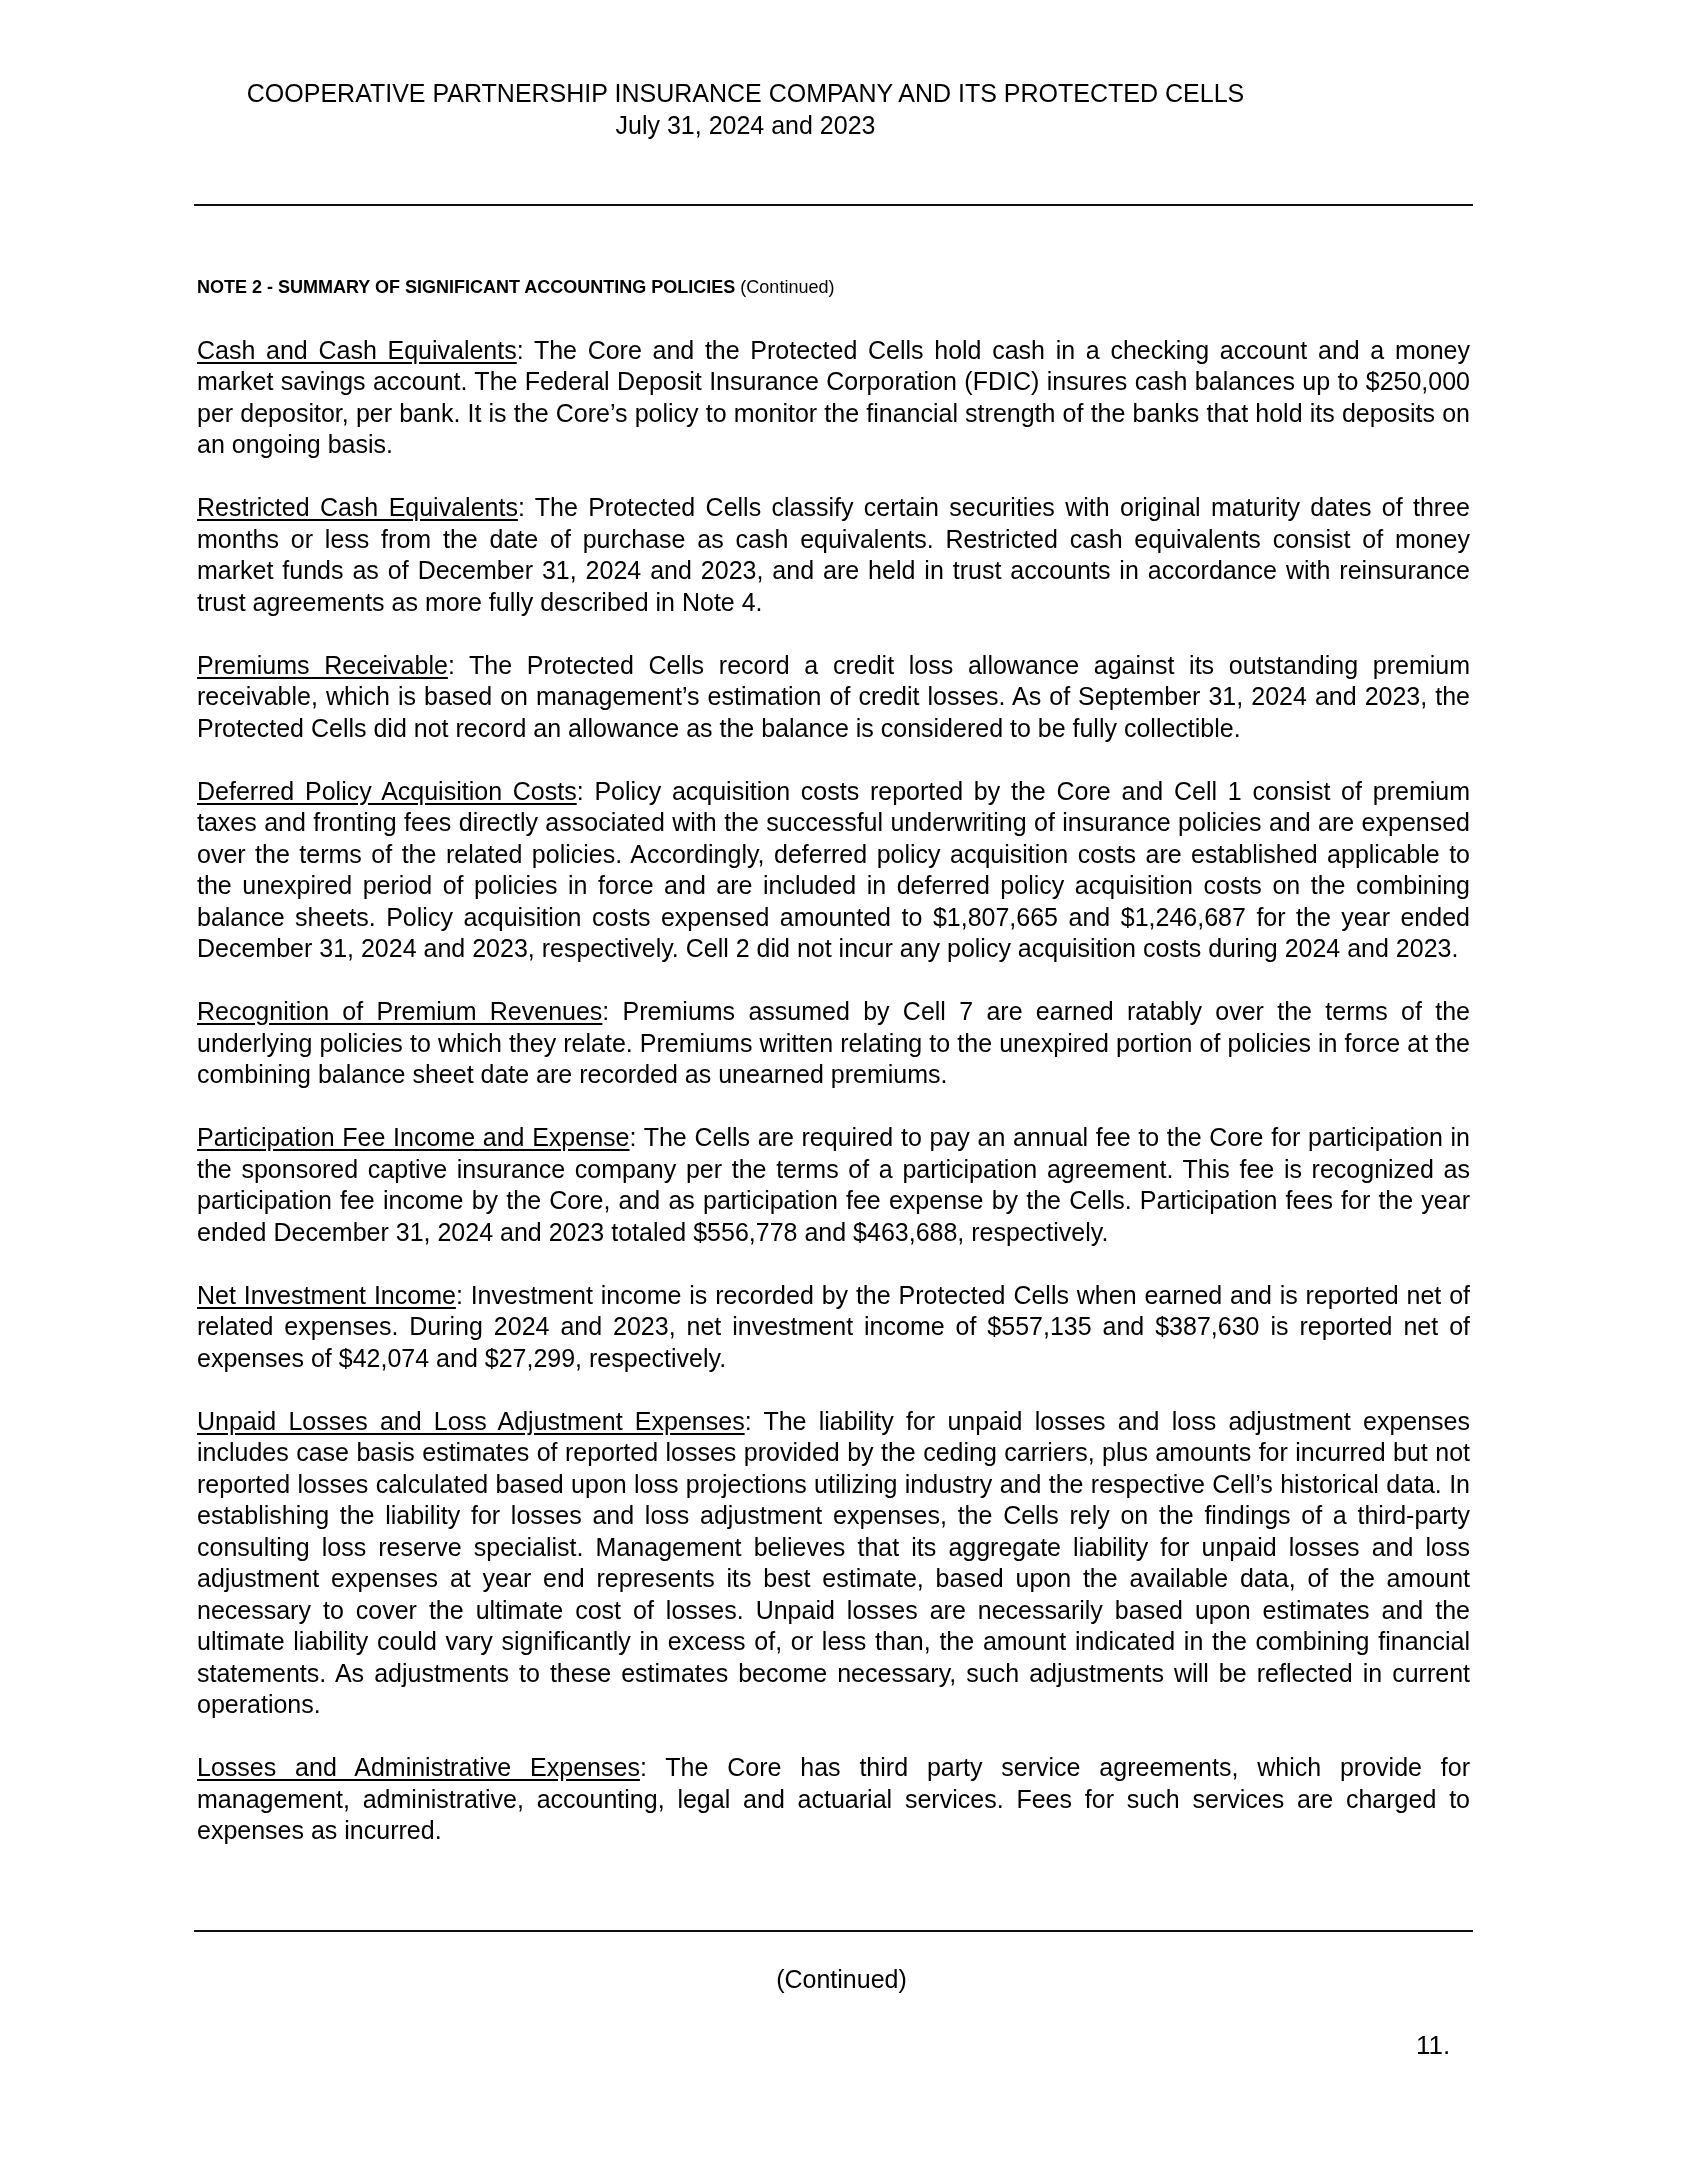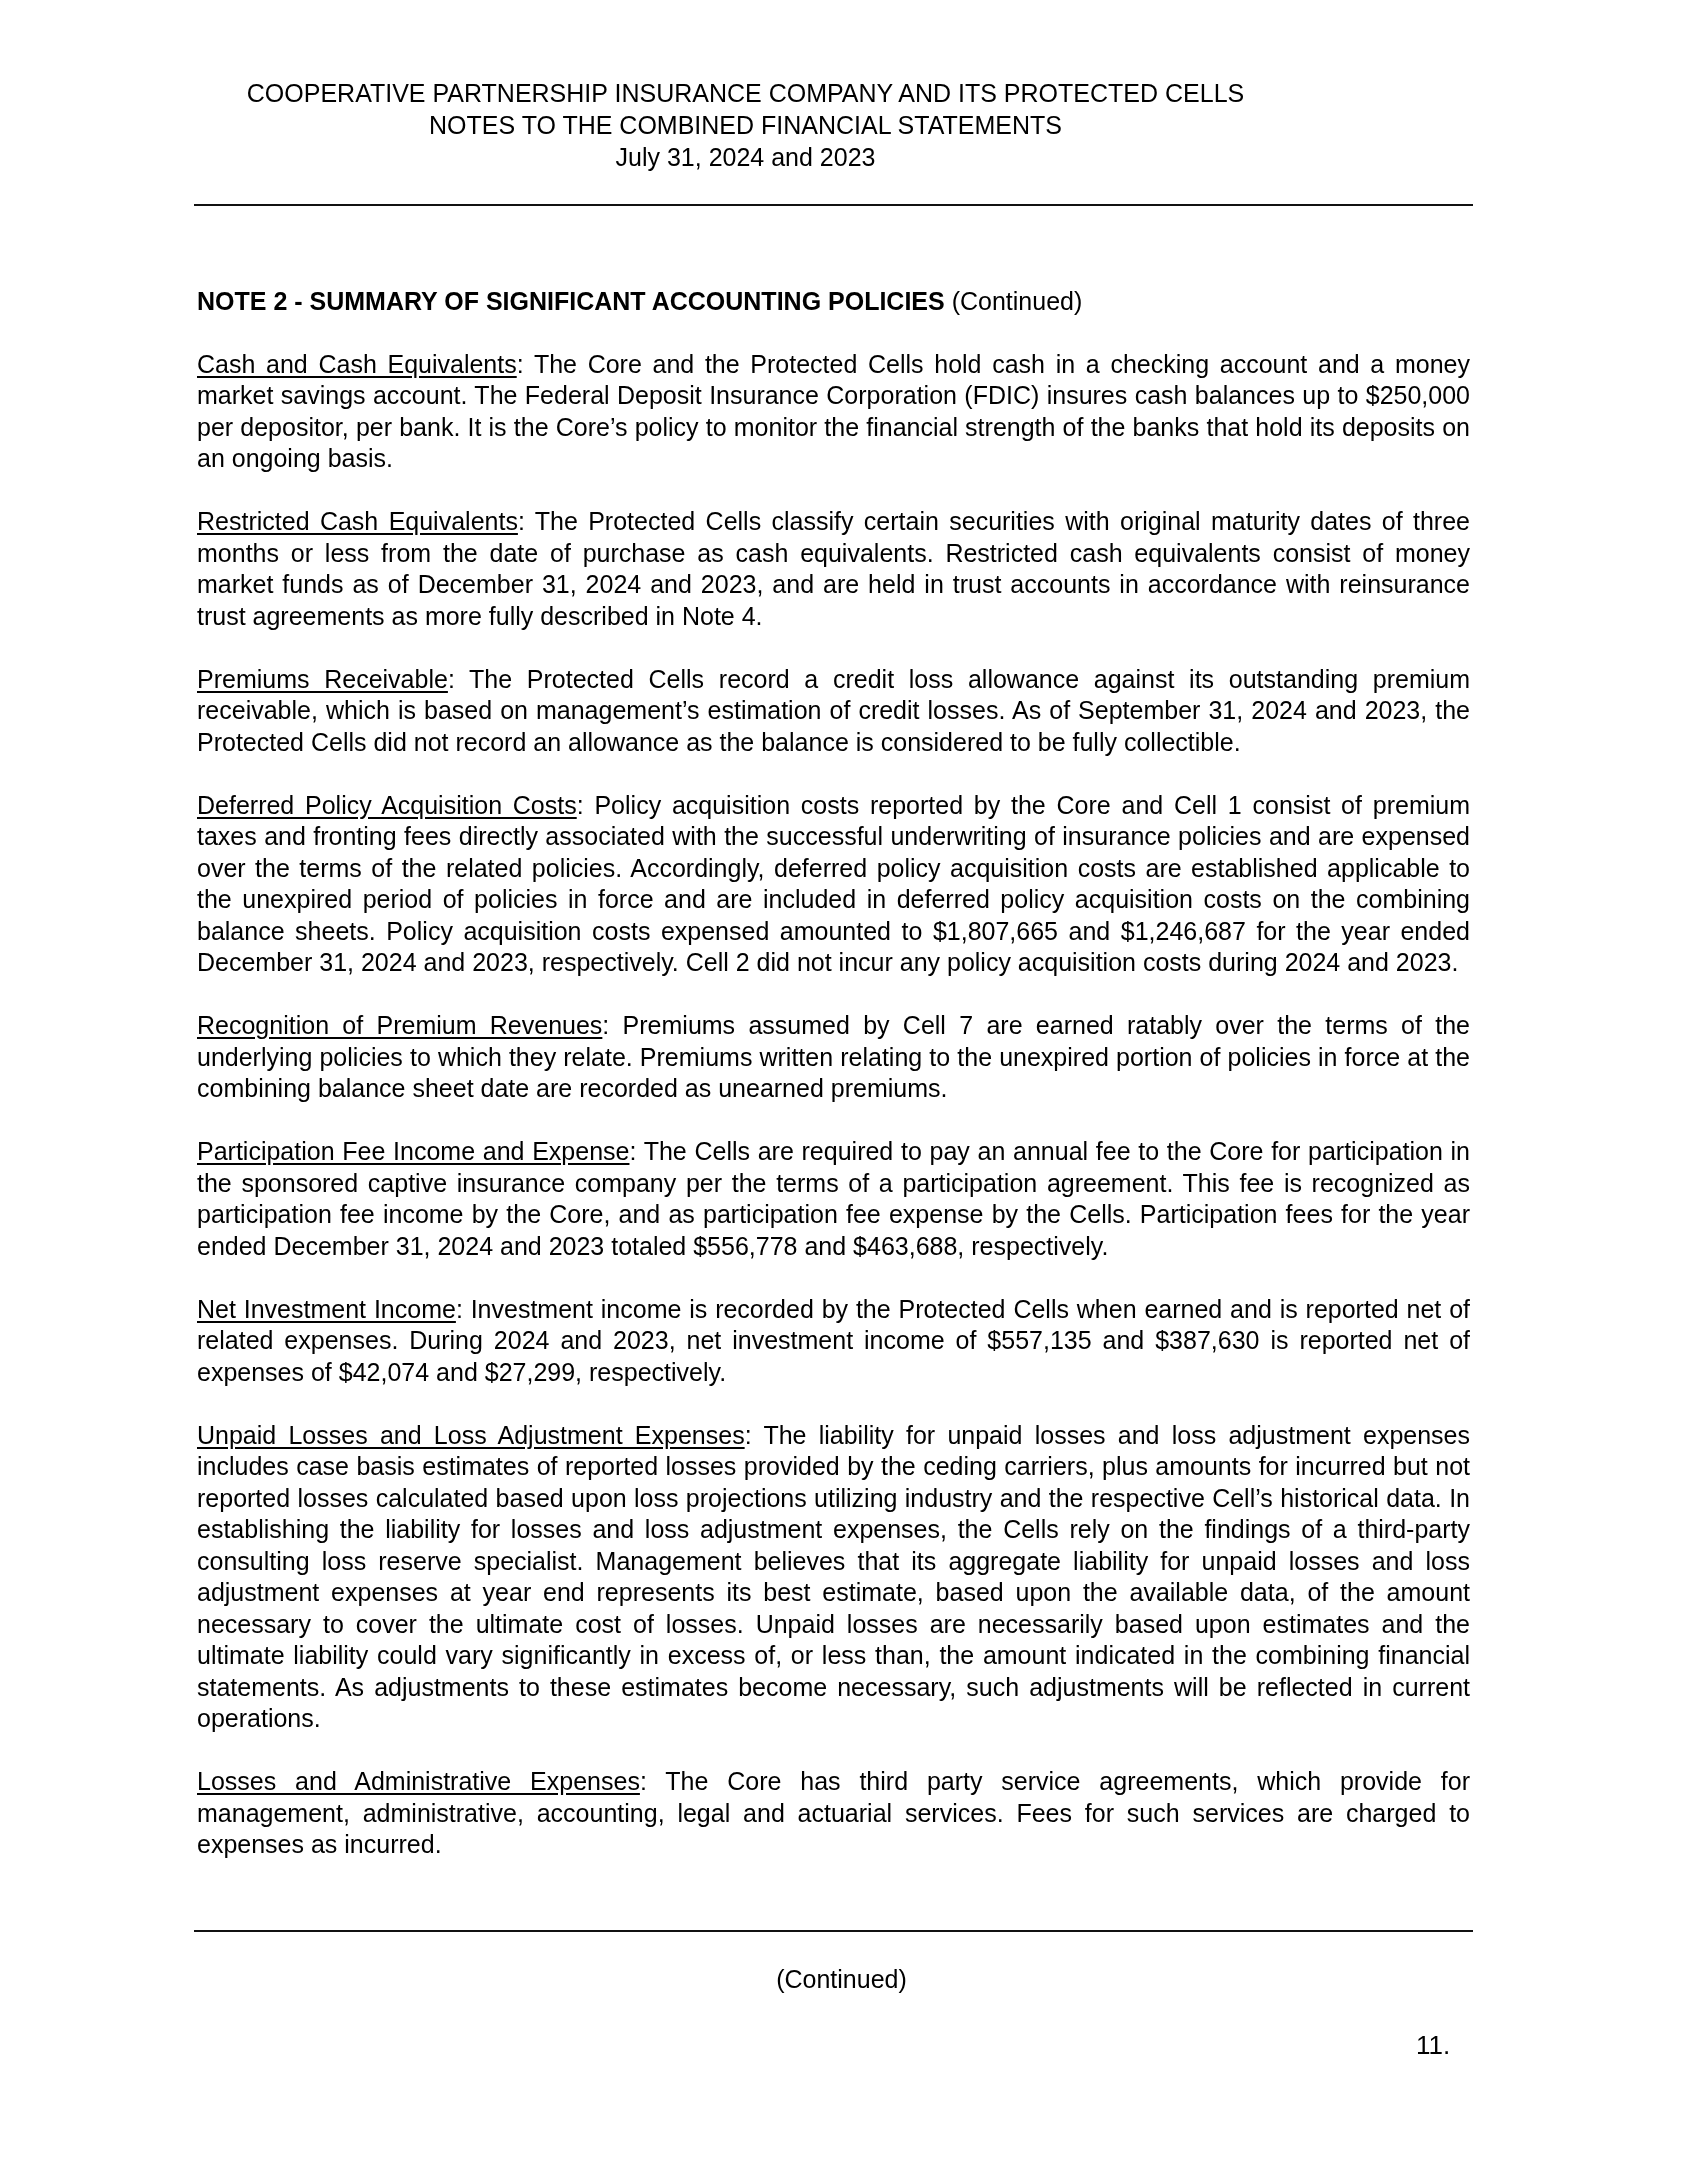--- a/index.html
+++ b/index.html
@@ -6,34 +6,33 @@
   body { width: 1683px; height: 2178px; position: relative; overflow: hidden;
          font-family: "Liberation Sans", sans-serif; color: #000; }
   .header { position: absolute; top: 77px; left: 0; width: 1491px; text-align: center;
             font-size: 25px; line-height: 32px; }
   .rule { position: absolute; left: 194px; width: 1279px; height: 0;
           border-top: 2px solid #111; }
   .rule.top { top: 204px; }
   .rule.bottom { top: 1930px; }
   .content { position: absolute; left: 197px; top: 272px; width: 1273px;
              font-size: 25px; line-height: 31.5px; }
-  .note-title { margin: 14px 0 31px 0; font-size: 25px; }
+  .note-title { margin: 0 0 31px 0; font-size: 18px; }
   .note-title b { font-weight: bold; }
   .para { margin: 0 0 31.5px 0; text-align: justify; }
   .para .term { text-decoration: underline; text-underline-offset: 3px; }
   .continued { position: absolute; top: 1965px; left: 0; width: 1683px; text-align: center;
                font-size: 25px; }
   .page-num { position: absolute; top: 2030px; left: 1416px; font-size: 26px; }
 </style>
 </head>
 <body>
 
 <div class="header">
   <div>COOPERATIVE PARTNERSHIP INSURANCE COMPANY AND ITS PROTECTED CELLS</div>
-  <div>NOTES TO THE COMBINED FINANCIAL STATEMENTS</div>
   <div>July 31, 2024 and 2023</div>
 </div>
 
 <div class="rule top"></div>
 
 <div class="content">
   <div class="note-title">
     <b>NOTE 2 - SUMMARY OF SIGNIFICANT ACCOUNTING POLICIES</b><span> (Continued)</span>
   </div>
 

